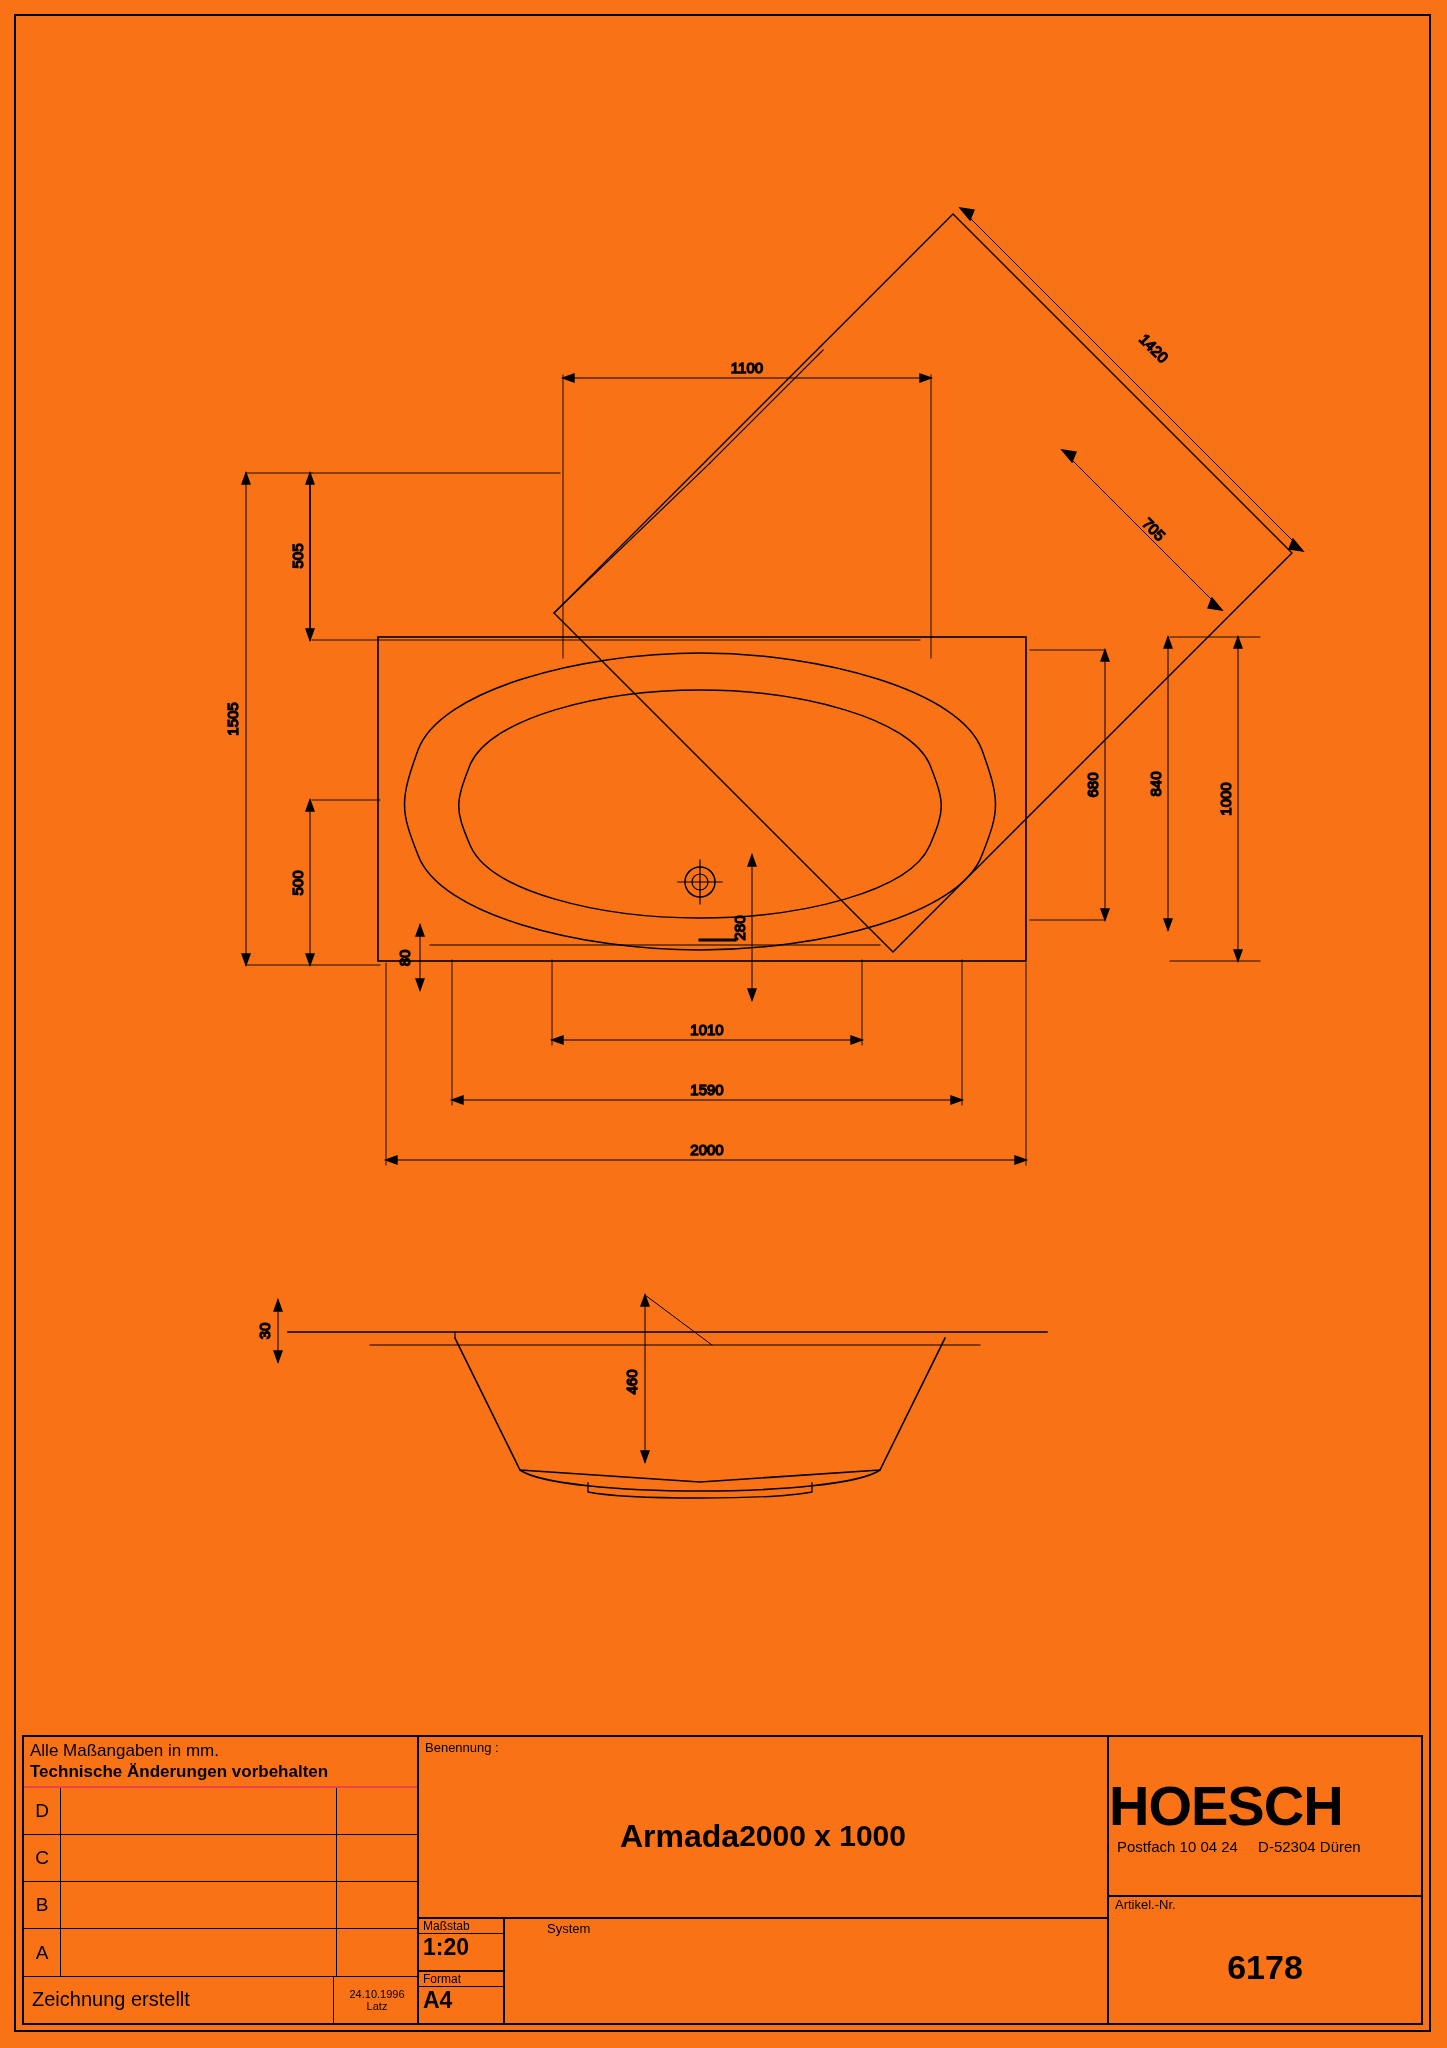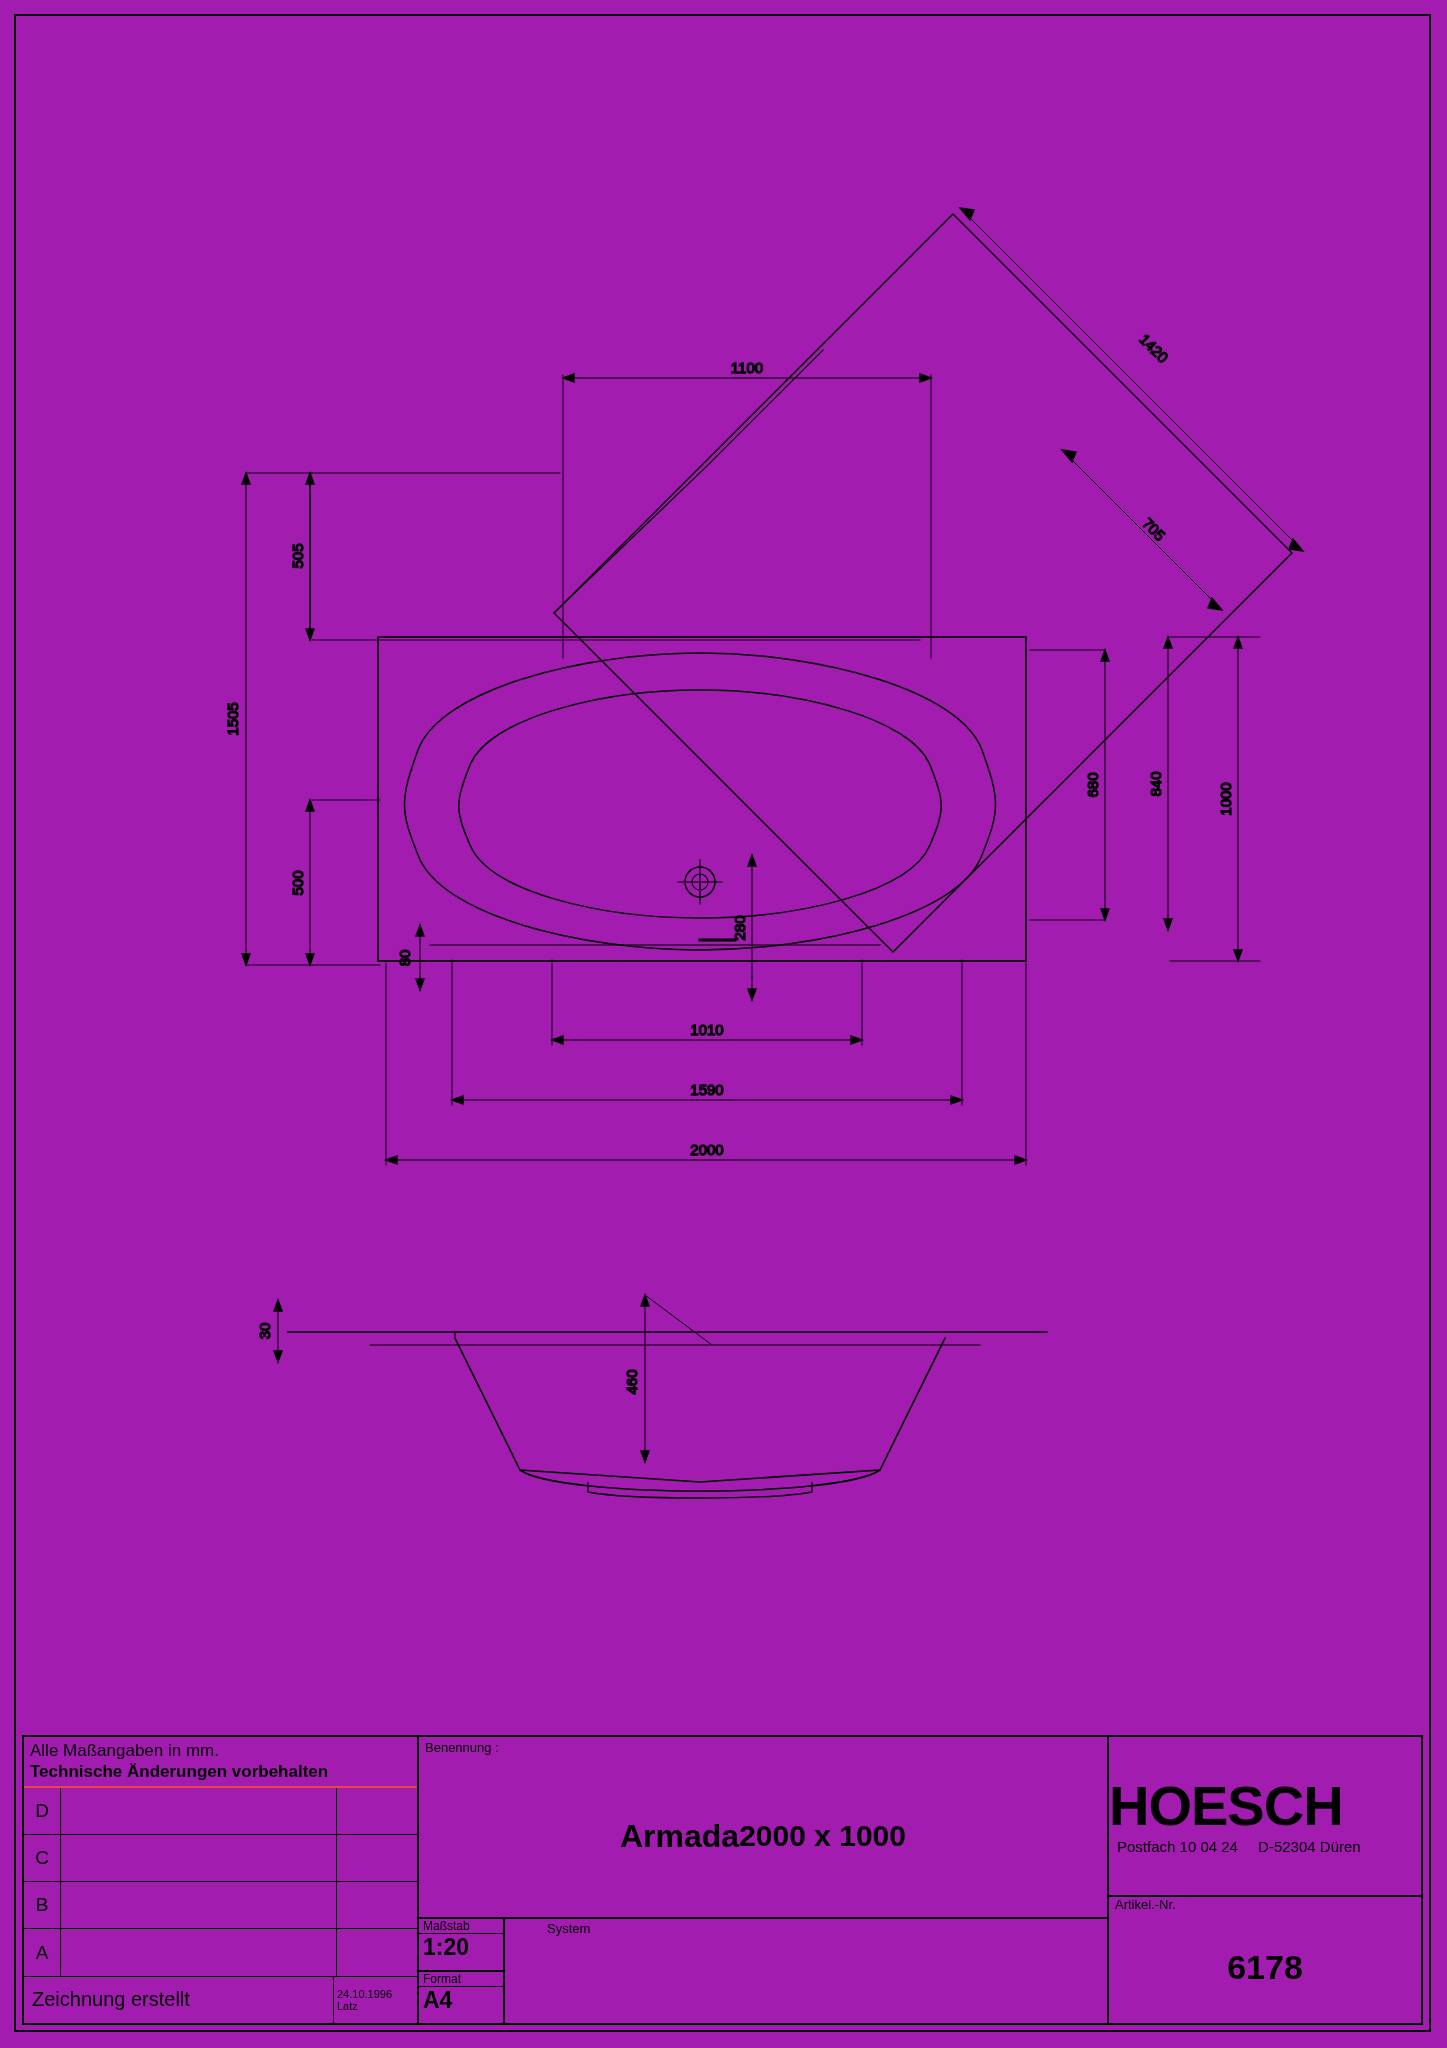--- a/index.html
+++ b/index.html
@@ -1,32 +1,32 @@
 <!DOCTYPE html>
 <html><head>
 <meta charset="utf-8">
 <style>
   html,body{margin:0;padding:0;background:#ffffff;}
   body{font-family:"Liberation Sans", sans-serif;color:#000;}
-  #page{position:relative;width:1447px;height:2048px;background:#a21caf;overflow:hidden;}
+  #page{position:relative;width:1447px;height:2048px;background:#f97316;overflow:hidden;}
   #frame{position:absolute;left:14px;top:14px;width:1417px;height:2018px;border:2px solid #000;box-sizing:border-box;}
   svg{position:absolute;left:0;top:0;width:1447px;height:2048px;}
   .dimtext{font-size:15px;font-family:"Liberation Sans", sans-serif;fill:#000;}
   
   #titleblock{position:absolute;left:22px;top:1735px;width:1401px;height:290px;border:2px solid #000;box-sizing:border-box;display:flex;}
   .tb-col{box-sizing:border-box;}
   #tb-left{width:395px;border-right:2px solid #000;display:flex;flex-direction:column;}
   .tb-note{font-size:17px;line-height:1.25;padding:3px 6px 0 6px;}
   .tb-note2{font-size:17px;line-height:1.25;padding:0 6px 3px 6px;border-bottom:2px solid #ef4444;font-weight:bold;}
   .rev-rows{flex:1;display:flex;flex-direction:column;}
   .rev-row{flex:1;display:flex;border-bottom:1px solid #000;}
   .rev-row:last-child{border-bottom:none;}
   .rev-letter{width:36px;border-right:1px solid #000;display:flex;align-items:center;justify-content:center;font-size:19px;}
   .rev-mid{flex:1;border-right:1px solid #000;}
-  .rev-right{width:80px;}
+  .rev-right{width:80px;text-align:center;}
   .rev-last .rev-letter{width:auto;flex:1;justify-content:flex-start;padding-left:8px;font-size:20px;border-right:1px solid #000;}
   .rev-last .rev-right{width:80px;display:flex;flex-direction:column;justify-content:center;font-size:11px;padding-left:3px;}
   #tb-mid{width:690px;border-right:2px solid #000;display:flex;flex-direction:column;}
   .benennung-lbl{font-size:13px;padding:3px 0 0 6px;}
   .ben-box{flex:1;display:flex;flex-direction:row;align-items:center;justify-content:center;border-bottom:2px solid #000;}
   .ben-title{font-size:32px;font-weight:bold;line-height:1.15;}
   .ben-sub{font-size:30px;font-weight:bold;line-height:1.15;}
   .mid-bottom{height:104px;display:flex;gap:36px;}
   .scale-col{width:84px;border-right:2px solid #000;display:flex;flex-direction:column;}
   .scale-lbl{font-size:12px;padding-left:4px;border-bottom:1px solid #000;}

